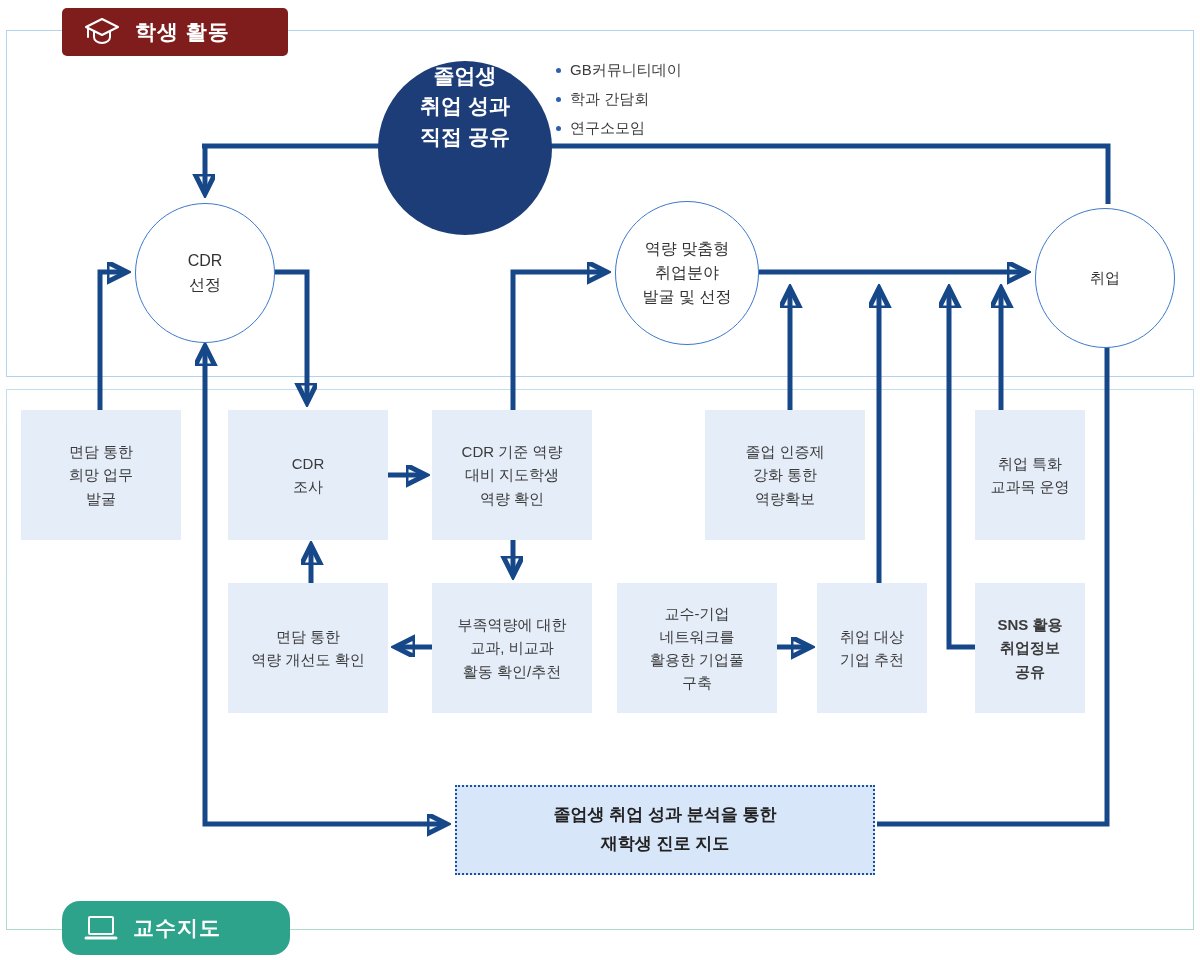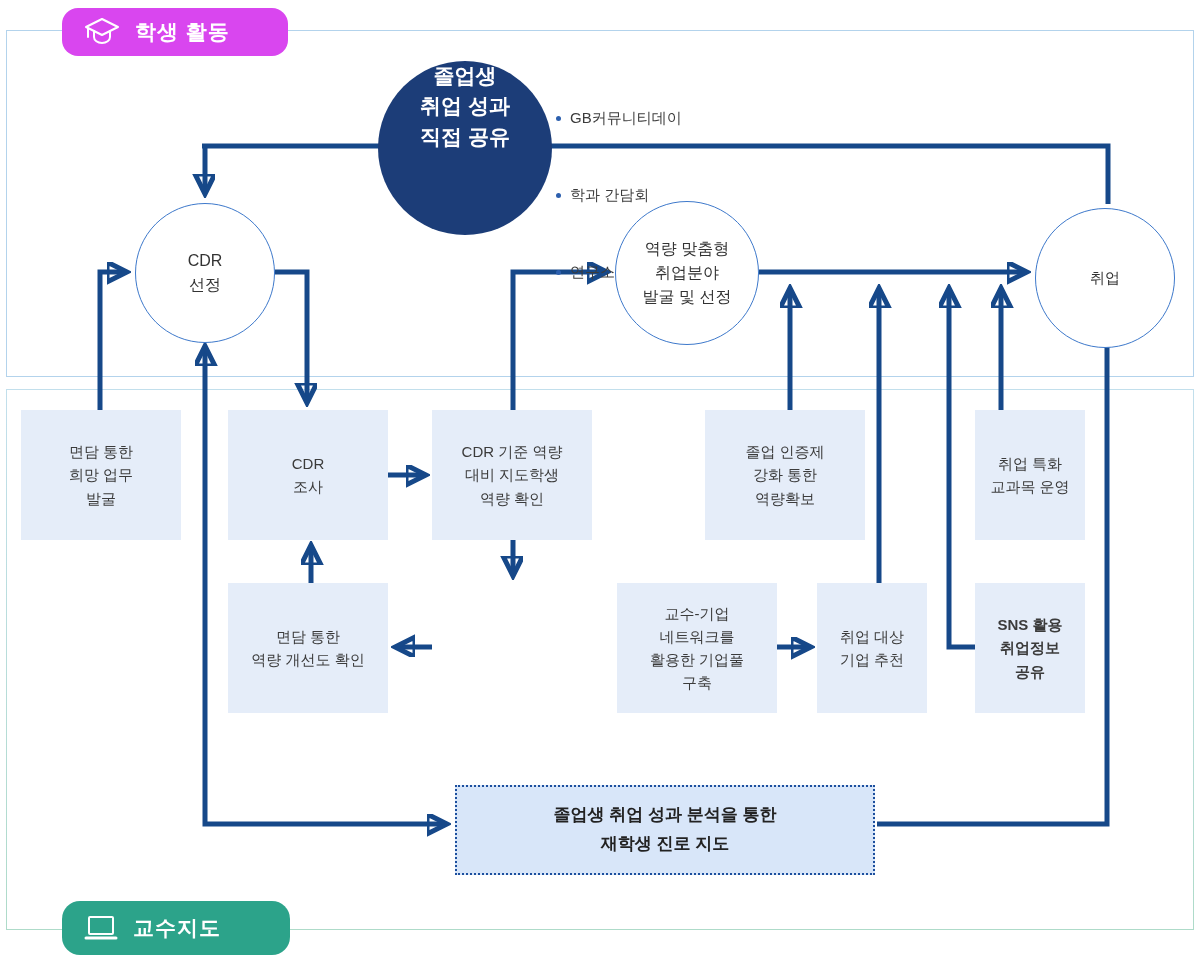--- a/index.html
+++ b/index.html
@@ -12,33 +12,33 @@
   .region-bottom{left:6px;top:389px;width:1186px;height:539px;border:1px solid transparent;
     border-image:linear-gradient(180deg,#c2dfec,#aedbc9) 1;}
 
   
   .connectors{position:absolute;left:0;top:0;width:1200px;height:960px;pointer-events:none;}
   .connectors path{stroke:#164889;stroke-width:5;fill:none;}
 
   
   .badge{position:absolute;display:flex;align-items:center;gap:15px;box-sizing:border-box;
     padding:0 20px 0 22px;color:#fff;font-weight:bold;font-size:21px;letter-spacing:1px;z-index:5;}
-  .badge-student{left:62px;top:8px;width:226px;height:48px;background:#d946ef;border-radius:16px;}
+  .badge-student{left:62px;top:8px;width:226px;height:48px;background:#7f1d1d;border-radius:5px;}
   .badge-professor{left:62px;top:901px;width:228px;height:54px;background:#2ca38a;border-radius:18px;}
   .badge svg{flex:0 0 auto;}
 
   
   .hub{position:absolute;left:378px;top:61px;width:174px;height:174px;border-radius:50%;
     background:#1c3d78;display:flex;justify-content:center;text-align:center;
     color:#fff;font-size:21px;font-weight:bold;line-height:1.45;white-space:pre-line;z-index:3;}
 
   
   .hub-bullets{position:absolute;left:556px;top:56px;margin:0;padding:0;list-style:none;z-index:3;}
   .hub-bullets li{position:relative;display:flex;align-items:center;height:29px;padding-left:14px;
-    font-size:15px;color:#3c3c3c;margin-top:48px;}
+    font-size:15px;color:#3c3c3c;}
   .hub-bullets li .dot{position:absolute;left:0;top:12px;width:5px;height:5px;border-radius:50%;
     background:#2c5fae;}
 
   
   .circle{position:absolute;background:#fff;border:1.5px solid #3e79cb;border-radius:50%;
     display:flex;align-items:center;justify-content:center;text-align:center;color:#333;
     font-size:16px;line-height:1.5;white-space:pre-line;z-index:3;box-sizing:border-box;}
   .circle-cdr{left:135px;top:203px;width:140px;height:140px;}
   .circle-match{left:615px;top:201px;width:144px;height:144px;}
   .circle-employment{left:1035px;top:208px;width:140px;height:140px;font-size:15px;}
@@ -148,20 +148,25 @@
 역량확보</span>
   </div>
   <div class="box b-course">
     <span>취업 특화
 교과목 운영</span>
   </div>
   <div class="box b-improve">
     <span>면담 통한
 역량 개선도 확인</span>
   </div>
+  <div class="box b-lacking">
+    <span>부족역량에 대한
+교과, 비교과
+활동 확인/추천</span>
+  </div>
   <div class="box b-network">
     <span>교수-기업
 네트워크를
 활용한 기업풀
 구축</span>
   </div>
   <div class="box b-recommend">
     <span>취업 대상
 기업 추천</span>
   </div>

